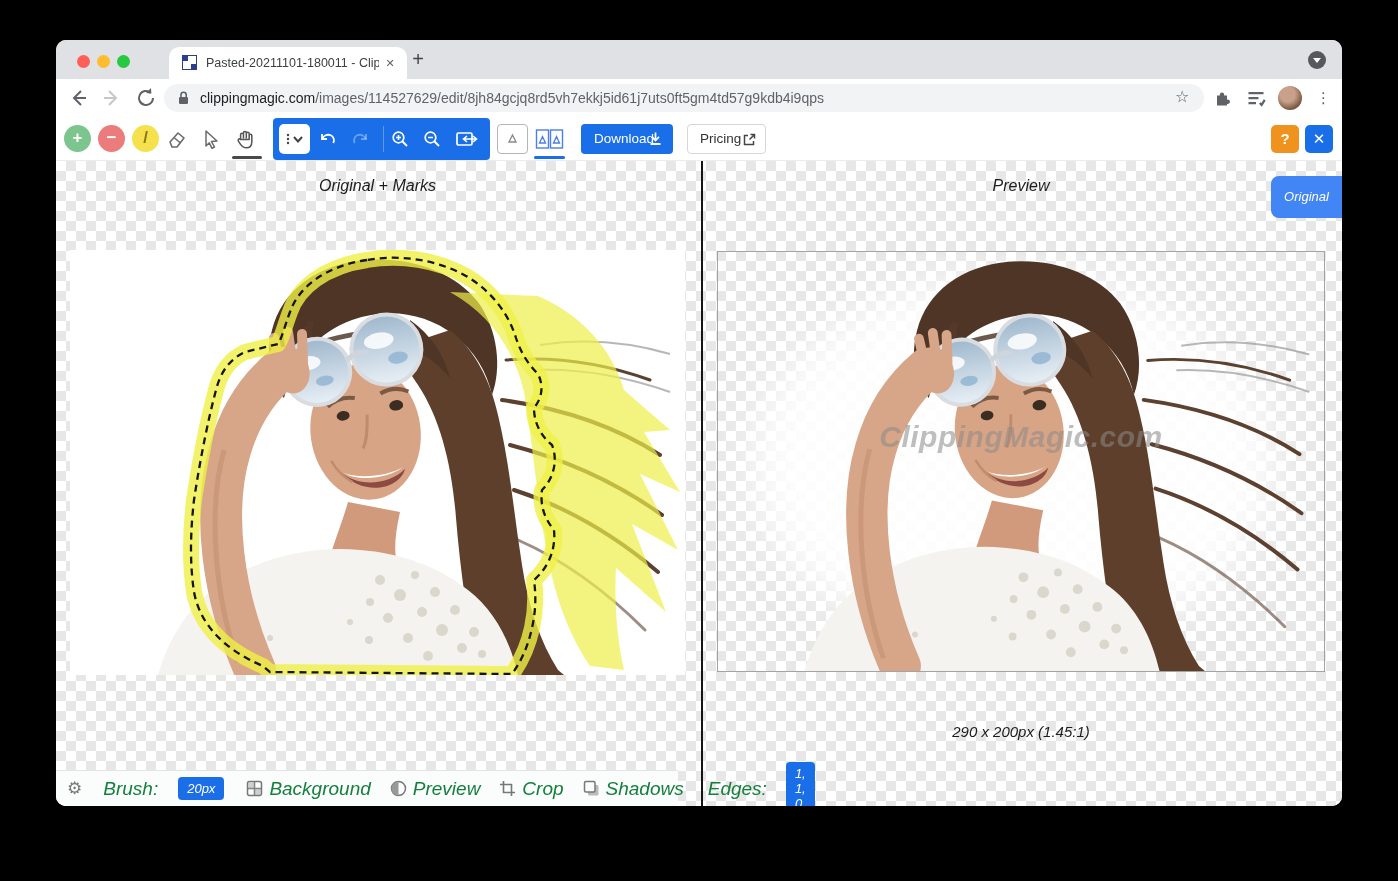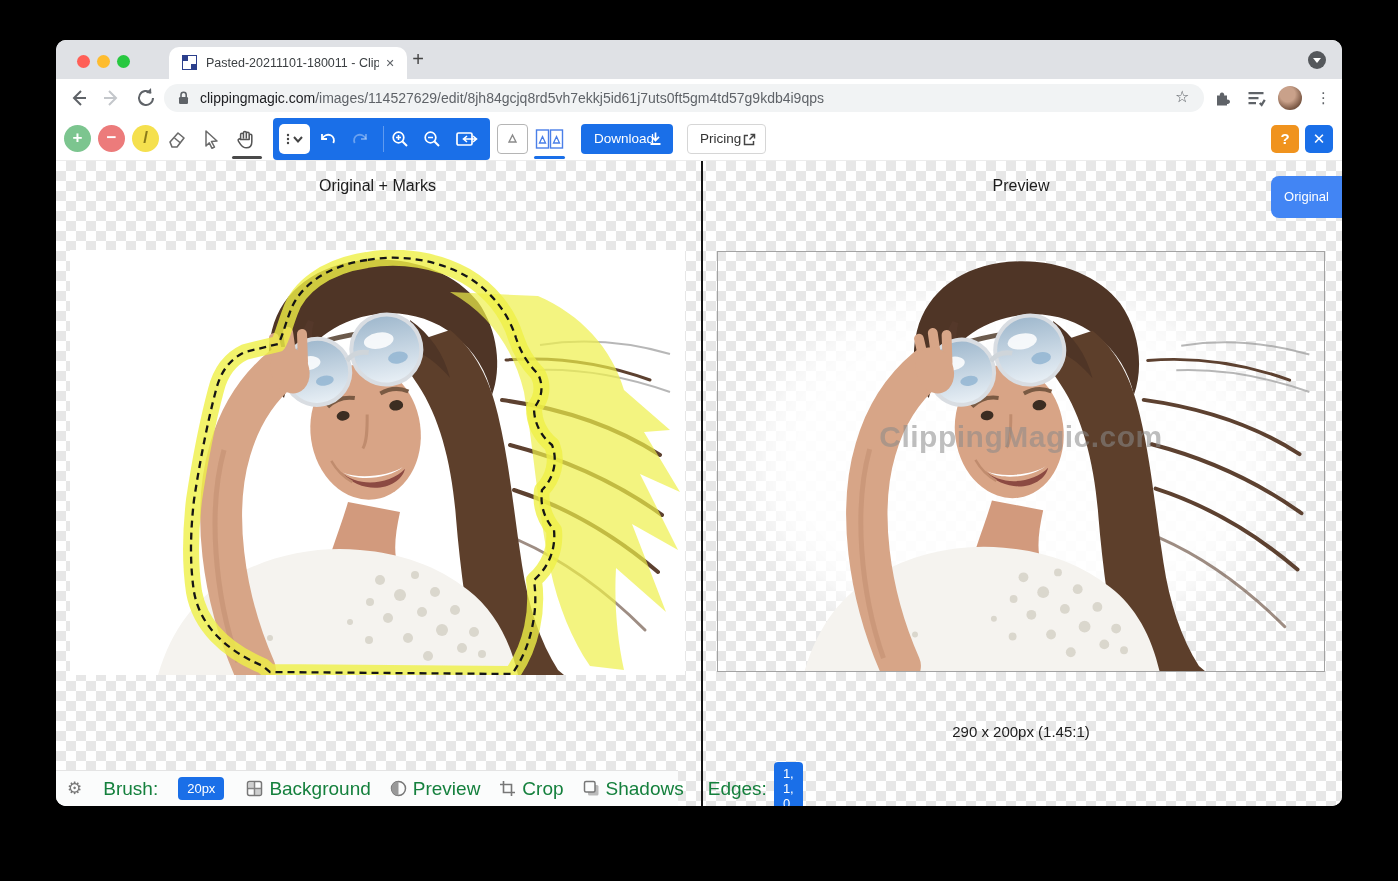--- a/index.html
+++ b/index.html
@@ -43,21 +43,21 @@
   #split-underline { position:absolute; left:478px; top:39px; width:31px; height:3px; background:#1a6fe8; border-radius:2px; }
   #download-btn { position:absolute; left:525px; top:7px; width:92px; height:30px; background:#1a6fe8; border-radius:4px; color:#fff; font-size:13.5px; text-align:left; line-height:30px; padding-left:13px; }
   #download-btn svg { position:absolute; right:10px; top:7px; }
   #pricing-btn { position:absolute; left:631px; top:7px; width:79px; height:30px; background:#fff; border:1px solid #d6d6d6; border-radius:4px; color:#333; font-size:13.5px; line-height:28px; padding-left:12px; }
   #pricing-btn svg { position:absolute; right:9px; top:7px; }
   #help-btn { position:absolute; left:1215px; top:8px; width:28px; height:28px; border-radius:5px; background:#f0931e; color:#fff; font-weight:bold; font-size:15px; text-align:center; line-height:28px; }
   #closex-btn { position:absolute; left:1249px; top:8px; width:28px; height:28px; border-radius:5px; background:#1a6fe8; color:#fff; font-weight:bold; font-size:15px; text-align:center; line-height:28px; }
 
   
   #canvas { position:absolute; left:0; top:121px; width:100%; height:645px;
-    background:conic-gradient(#e7e7e7 .25turn,#fff 0 .5turn,#e7e7e7 0 .75turn,#fff 0) 0 0/20px 20px; }
+    background:conic-gradient(#e7e7e7 .25turn,#fff 0 .5turn,#e7e7e7 0 .75turn,#fff 0) 0 0/20px 20px;font-style:italic; }
   .ptitle { position:absolute; top:16px; font-size:16px; color:#1d1d1d; text-align:center; }
   .pcaption { position:absolute; top:562px; font-size:15px; color:#1d1d1d; text-align:center; }
   #photo { position:absolute; left:14px; top:89px; width:615px; height:425px; background:#fff; }
   #prevrect { position:absolute; left:661px; top:90px; width:608px; height:421px; border:1px solid #a3a3a3; }
   #watermark { position:absolute; left:0; top:168px; width:100%; text-align:center; font-size:30px; font-weight:bold; color:#8a8a8a; opacity:.55; letter-spacing:.5px; }
   #vdivider { position:absolute; left:645px; top:0; width:2px; height:645px; background:#141414; }
   #original-btn { position:absolute; left:1215px; top:15px; width:71px; height:42px; background:#4285f4; border-radius:8px 0 0 8px; color:#fff; font-size:13px; text-align:center; line-height:42px; }
 
   
   #bottombar { position:absolute; left:0; bottom:0; width:622px; height:36px; background:#fbfcfc; border-top:1px solid #e4e4e4; display:flex; align-items:center; }
@@ -339,17 +339,17 @@
         <path d="M4.5,1 V12.5 H16" stroke="#777" stroke-width="1.6" fill="none"></path>
           <path d="M1,4.5 H12.5 V16" stroke="#777" stroke-width="1.6" fill="none"></path>
       </svg>
       <span class="lbl">Crop</span>
       <svg class="bicon" style="margin-left:19px" viewBox="0 0 17 17">
         <rect x="5" y="5" width="10.5" height="10.5" rx="1.5" fill="#bbb"></rect>
           <rect x="1.5" y="1.5" width="10.5" height="10.5" rx="1.5" stroke="#777" stroke-width="1.5" fill="#fbfcfc"></rect>
       </svg>
       <span class="lbl">Shadows</span>
       <span class="lbl" style="margin-left:24px">Edges:</span>
-      <span class="bluechip" style="margin-left:7px">1, 1, 0</span>
+      <span class="bluechip" style="margin-left:19px">1, 1, 0</span>
     </div>
   </div>
 
 </div>
 
 </body></html>

